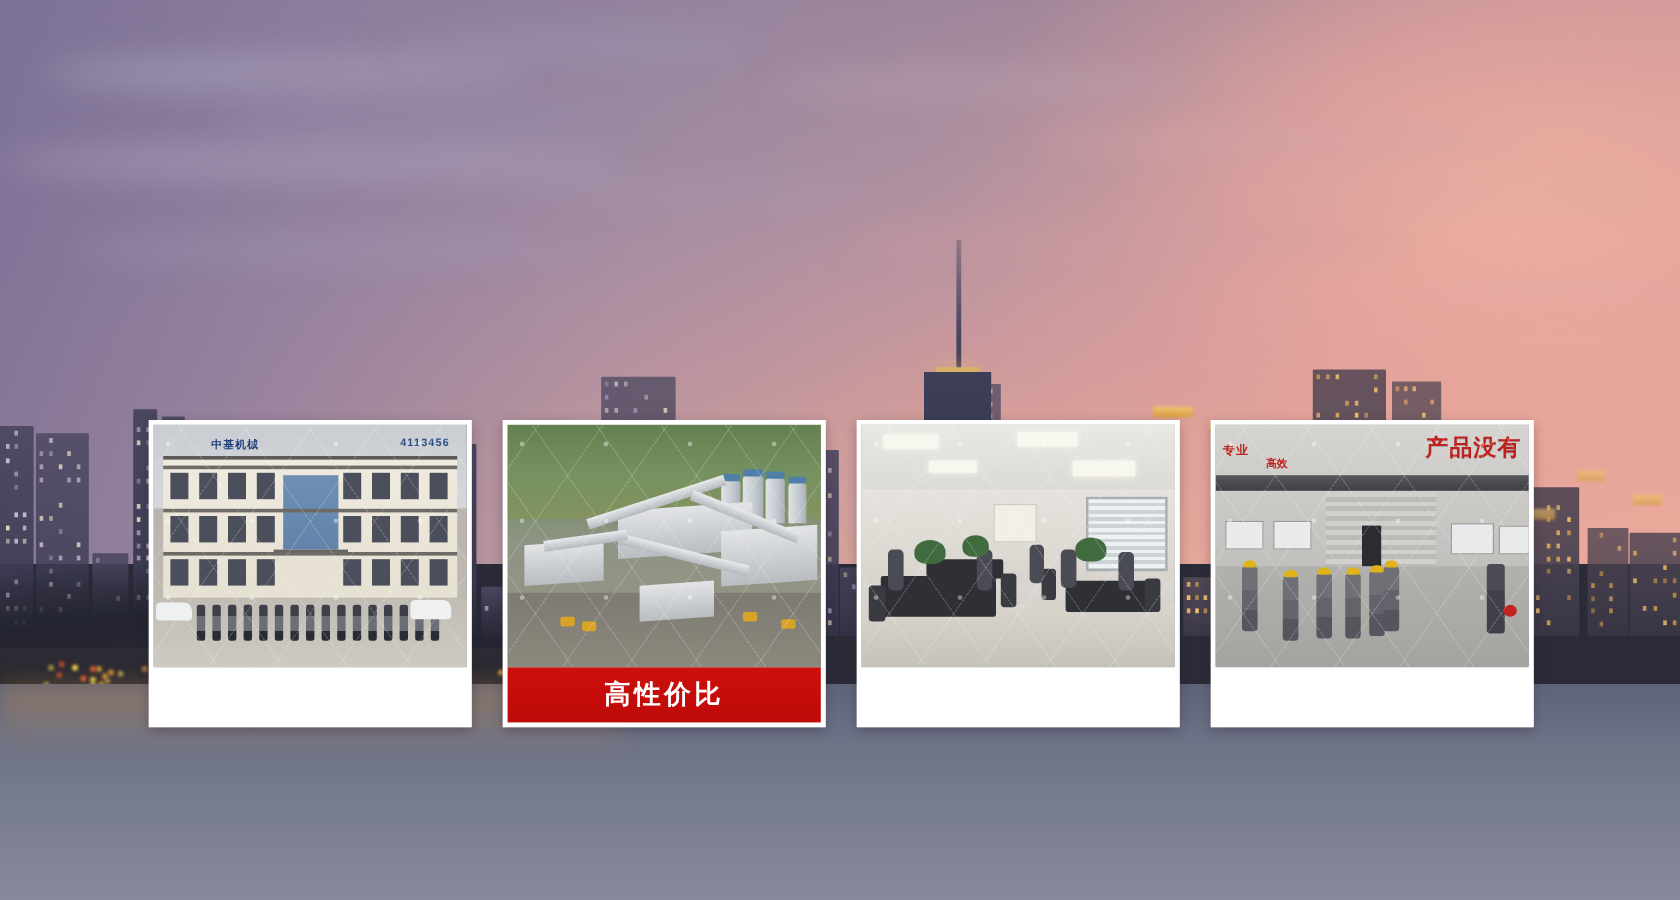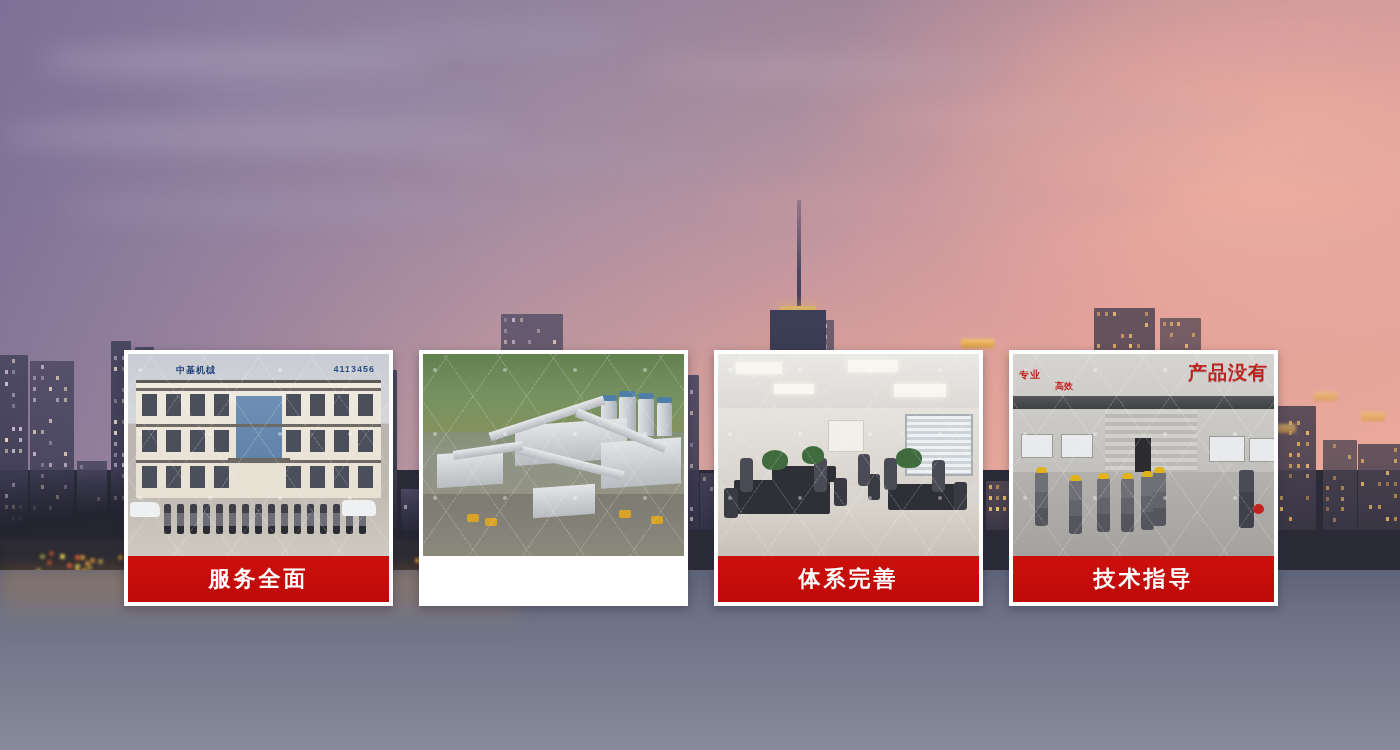--- a/index.html
+++ b/index.html
@@ -1066,21 +1066,20 @@
             <div class="wmdot" style="left: 10px; top: 78px;"></div>
             <div class="wmdot" style="left: 80px; top: 78px;"></div>
             <div class="wmdot" style="left: 150px; top: 78px;"></div>
             <div class="wmdot" style="left: 220px; top: 78px;"></div>
             <div class="wmdot" style="left: 10px; top: 142px;"></div>
             <div class="wmdot" style="left: 80px; top: 142px;"></div>
             <div class="wmdot" style="left: 150px; top: 142px;"></div>
             <div class="wmdot" style="left: 220px; top: 142px;"></div>
           </div>
       </div>
-      <div class="card-label">服务全面</div>
     </div>
 
     <div class="card">
       <div class="card-photo">
         <div class="p2" id="p2">
           <div class="greenfield"></div>
           <div class="yard"></div>
         <div class="silo" style="left: 178px; top: 46px; width: 16px; height: 36px;"></div>
             <div class="silotop" style="left: 178px; top: 41px; width: 16px; height: 6px;"></div>
             <div class="silo" style="left: 196px; top: 42px; width: 17px; height: 40px;"></div>
@@ -1110,20 +1109,21 @@
             <div class="wmdot" style="left: 10px; top: 78px;"></div>
             <div class="wmdot" style="left: 80px; top: 78px;"></div>
             <div class="wmdot" style="left: 150px; top: 78px;"></div>
             <div class="wmdot" style="left: 220px; top: 78px;"></div>
             <div class="wmdot" style="left: 10px; top: 142px;"></div>
             <div class="wmdot" style="left: 80px; top: 142px;"></div>
             <div class="wmdot" style="left: 150px; top: 142px;"></div>
             <div class="wmdot" style="left: 220px; top: 142px;"></div>
           </div>
       </div>
+      <div class="card-label">高性价比</div>
     </div>
 
     <div class="card">
       <div class="card-photo">
         <div class="p3" id="p3">
           <div class="ceiling"></div>
           <div class="wall"></div>
           <div class="blind"></div>
           <div class="logo"></div>
           <div class="floor"></div>
@@ -1155,21 +1155,20 @@
             <div class="wmdot" style="left: 10px; top: 78px;"></div>
             <div class="wmdot" style="left: 80px; top: 78px;"></div>
             <div class="wmdot" style="left: 150px; top: 78px;"></div>
             <div class="wmdot" style="left: 220px; top: 78px;"></div>
             <div class="wmdot" style="left: 10px; top: 142px;"></div>
             <div class="wmdot" style="left: 80px; top: 142px;"></div>
             <div class="wmdot" style="left: 150px; top: 142px;"></div>
             <div class="wmdot" style="left: 220px; top: 142px;"></div>
           </div>
       </div>
-      <div class="card-label">体系完善</div>
     </div>
 
     <div class="card">
       <div class="card-photo">
         <div class="p4" id="p4">
           <div class="facade"></div>
           <div class="slogan">产品没有</div>
           <div class="slogan2">专业</div>
           <div class="slogan3">高效</div>
           <div class="strip"></div>
@@ -1203,17 +1202,16 @@
             <div class="wmdot" style="left: 10px; top: 78px;"></div>
             <div class="wmdot" style="left: 80px; top: 78px;"></div>
             <div class="wmdot" style="left: 150px; top: 78px;"></div>
             <div class="wmdot" style="left: 220px; top: 78px;"></div>
             <div class="wmdot" style="left: 10px; top: 142px;"></div>
             <div class="wmdot" style="left: 80px; top: 142px;"></div>
             <div class="wmdot" style="left: 150px; top: 142px;"></div>
             <div class="wmdot" style="left: 220px; top: 142px;"></div>
           </div>
       </div>
-      <div class="card-label">技术指导</div>
     </div>
 
   </div>
 </div>
 
 </body></html>

